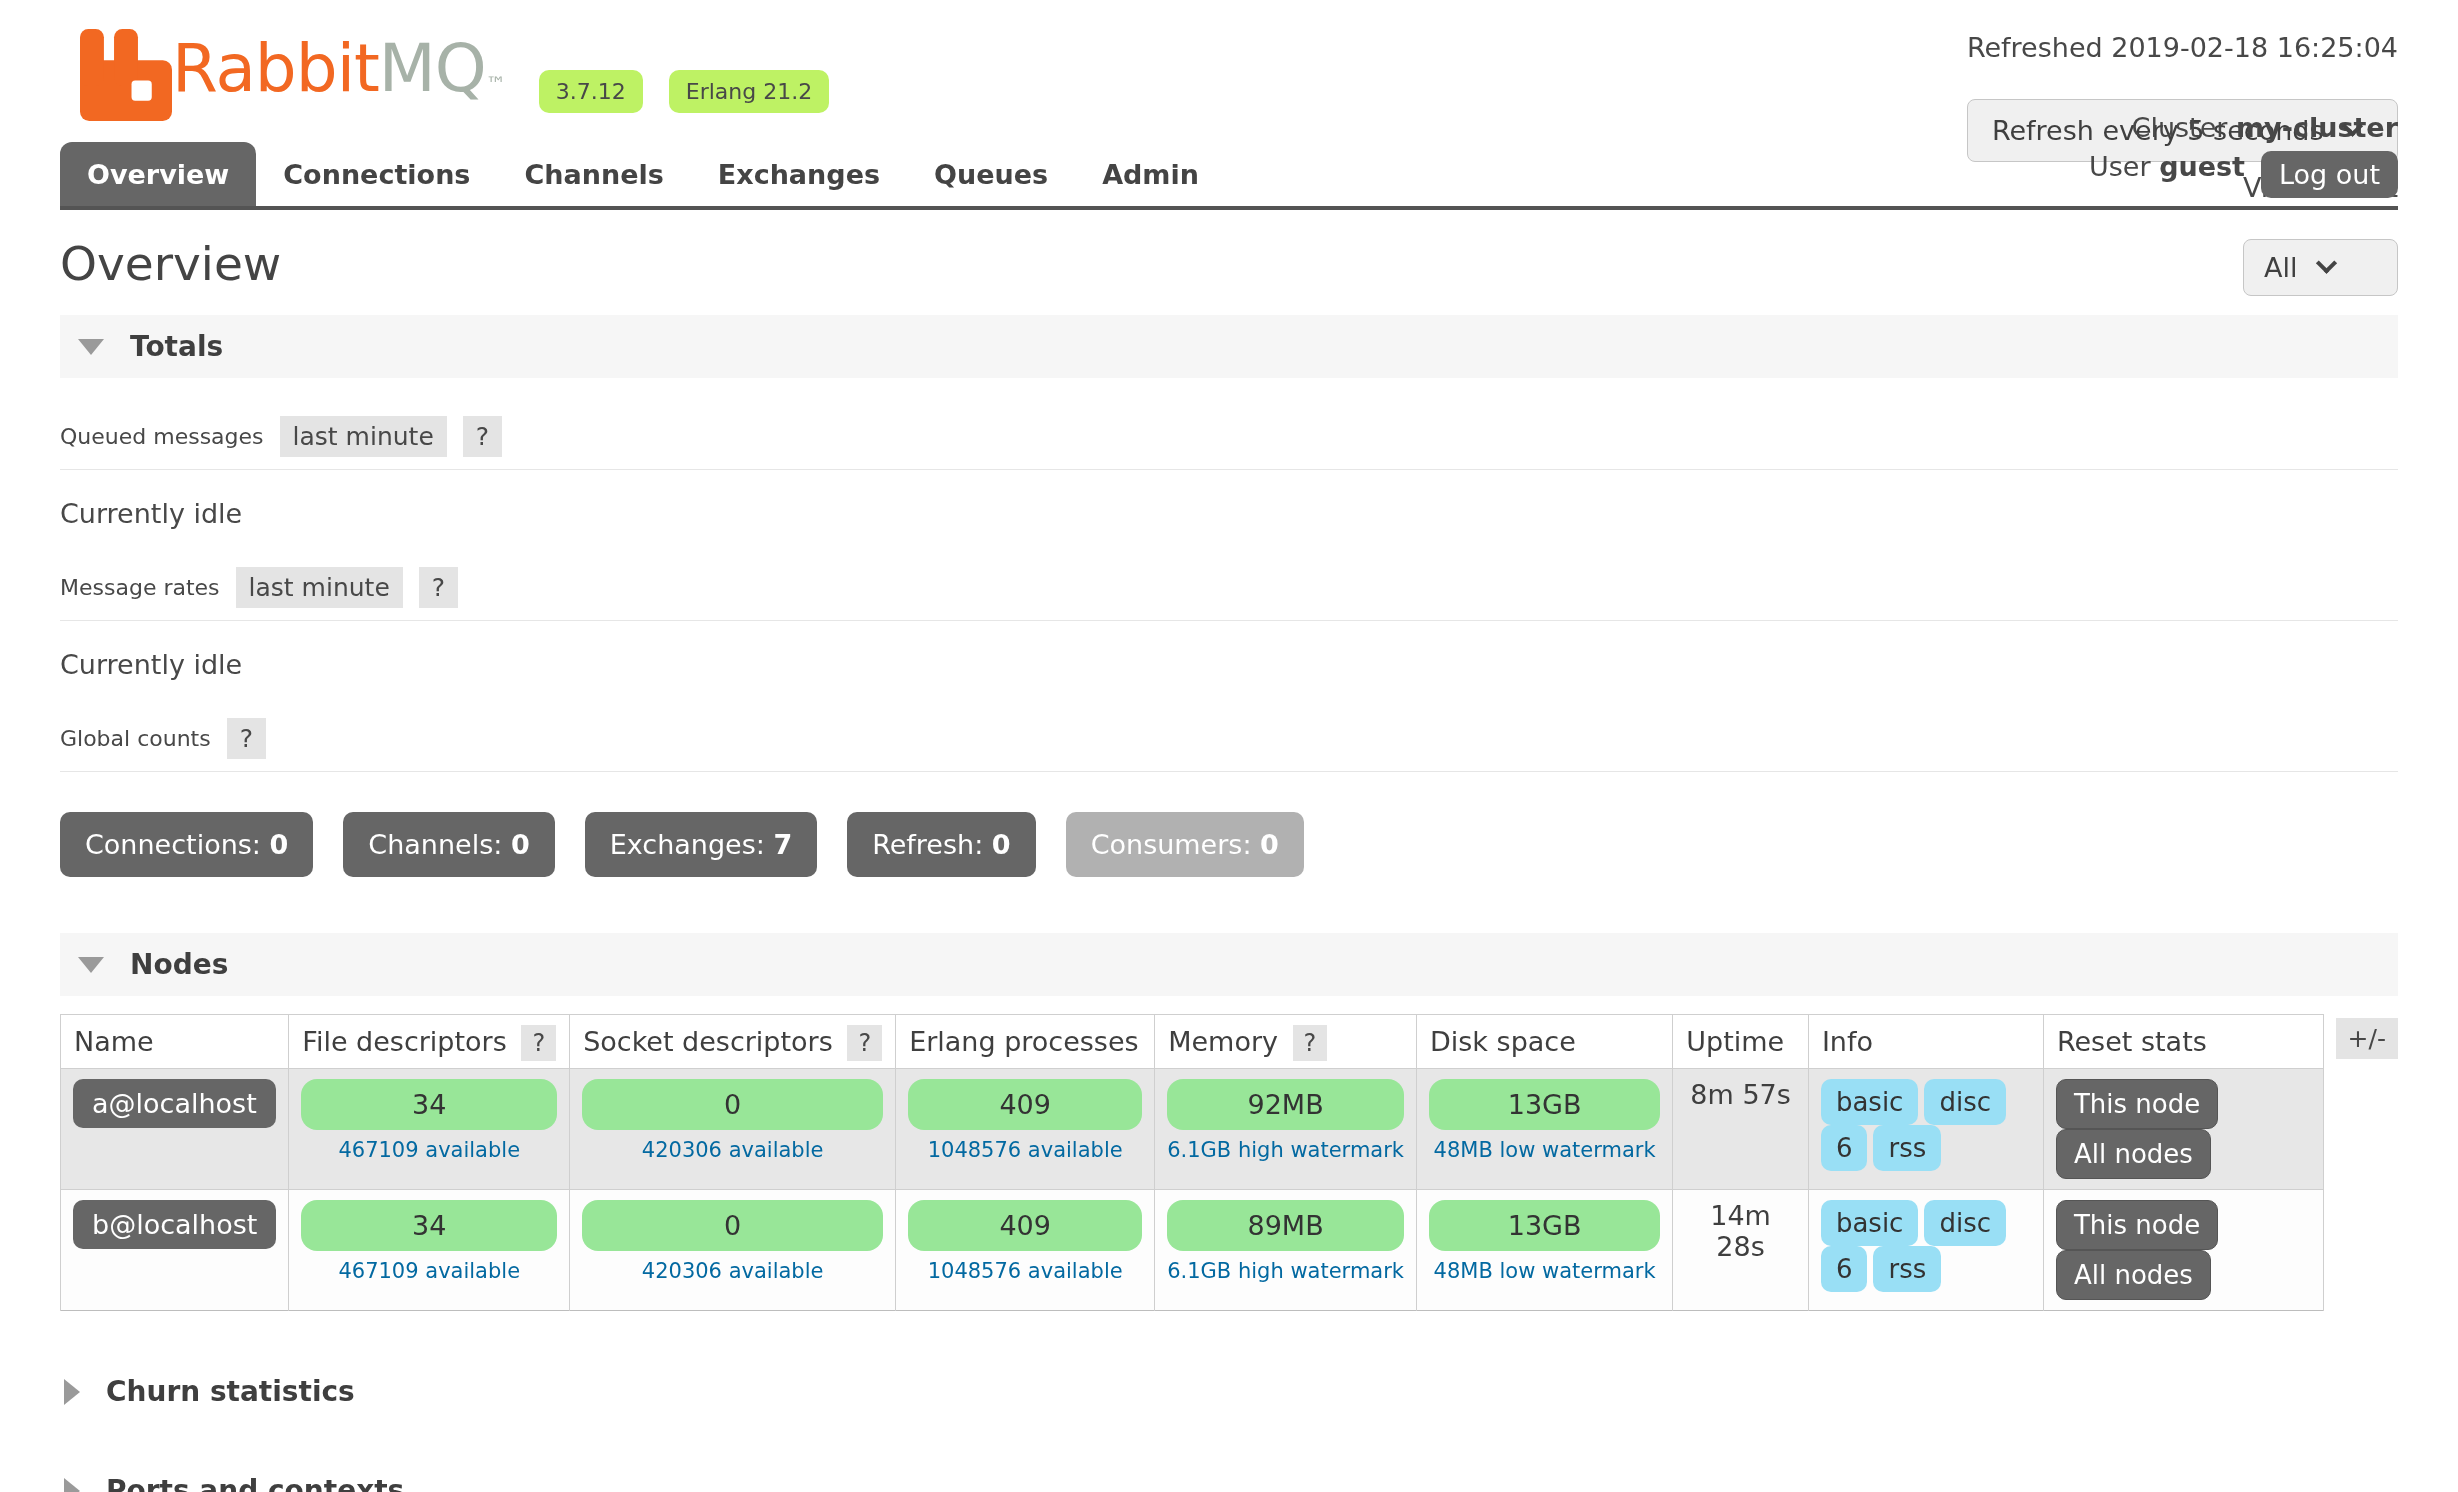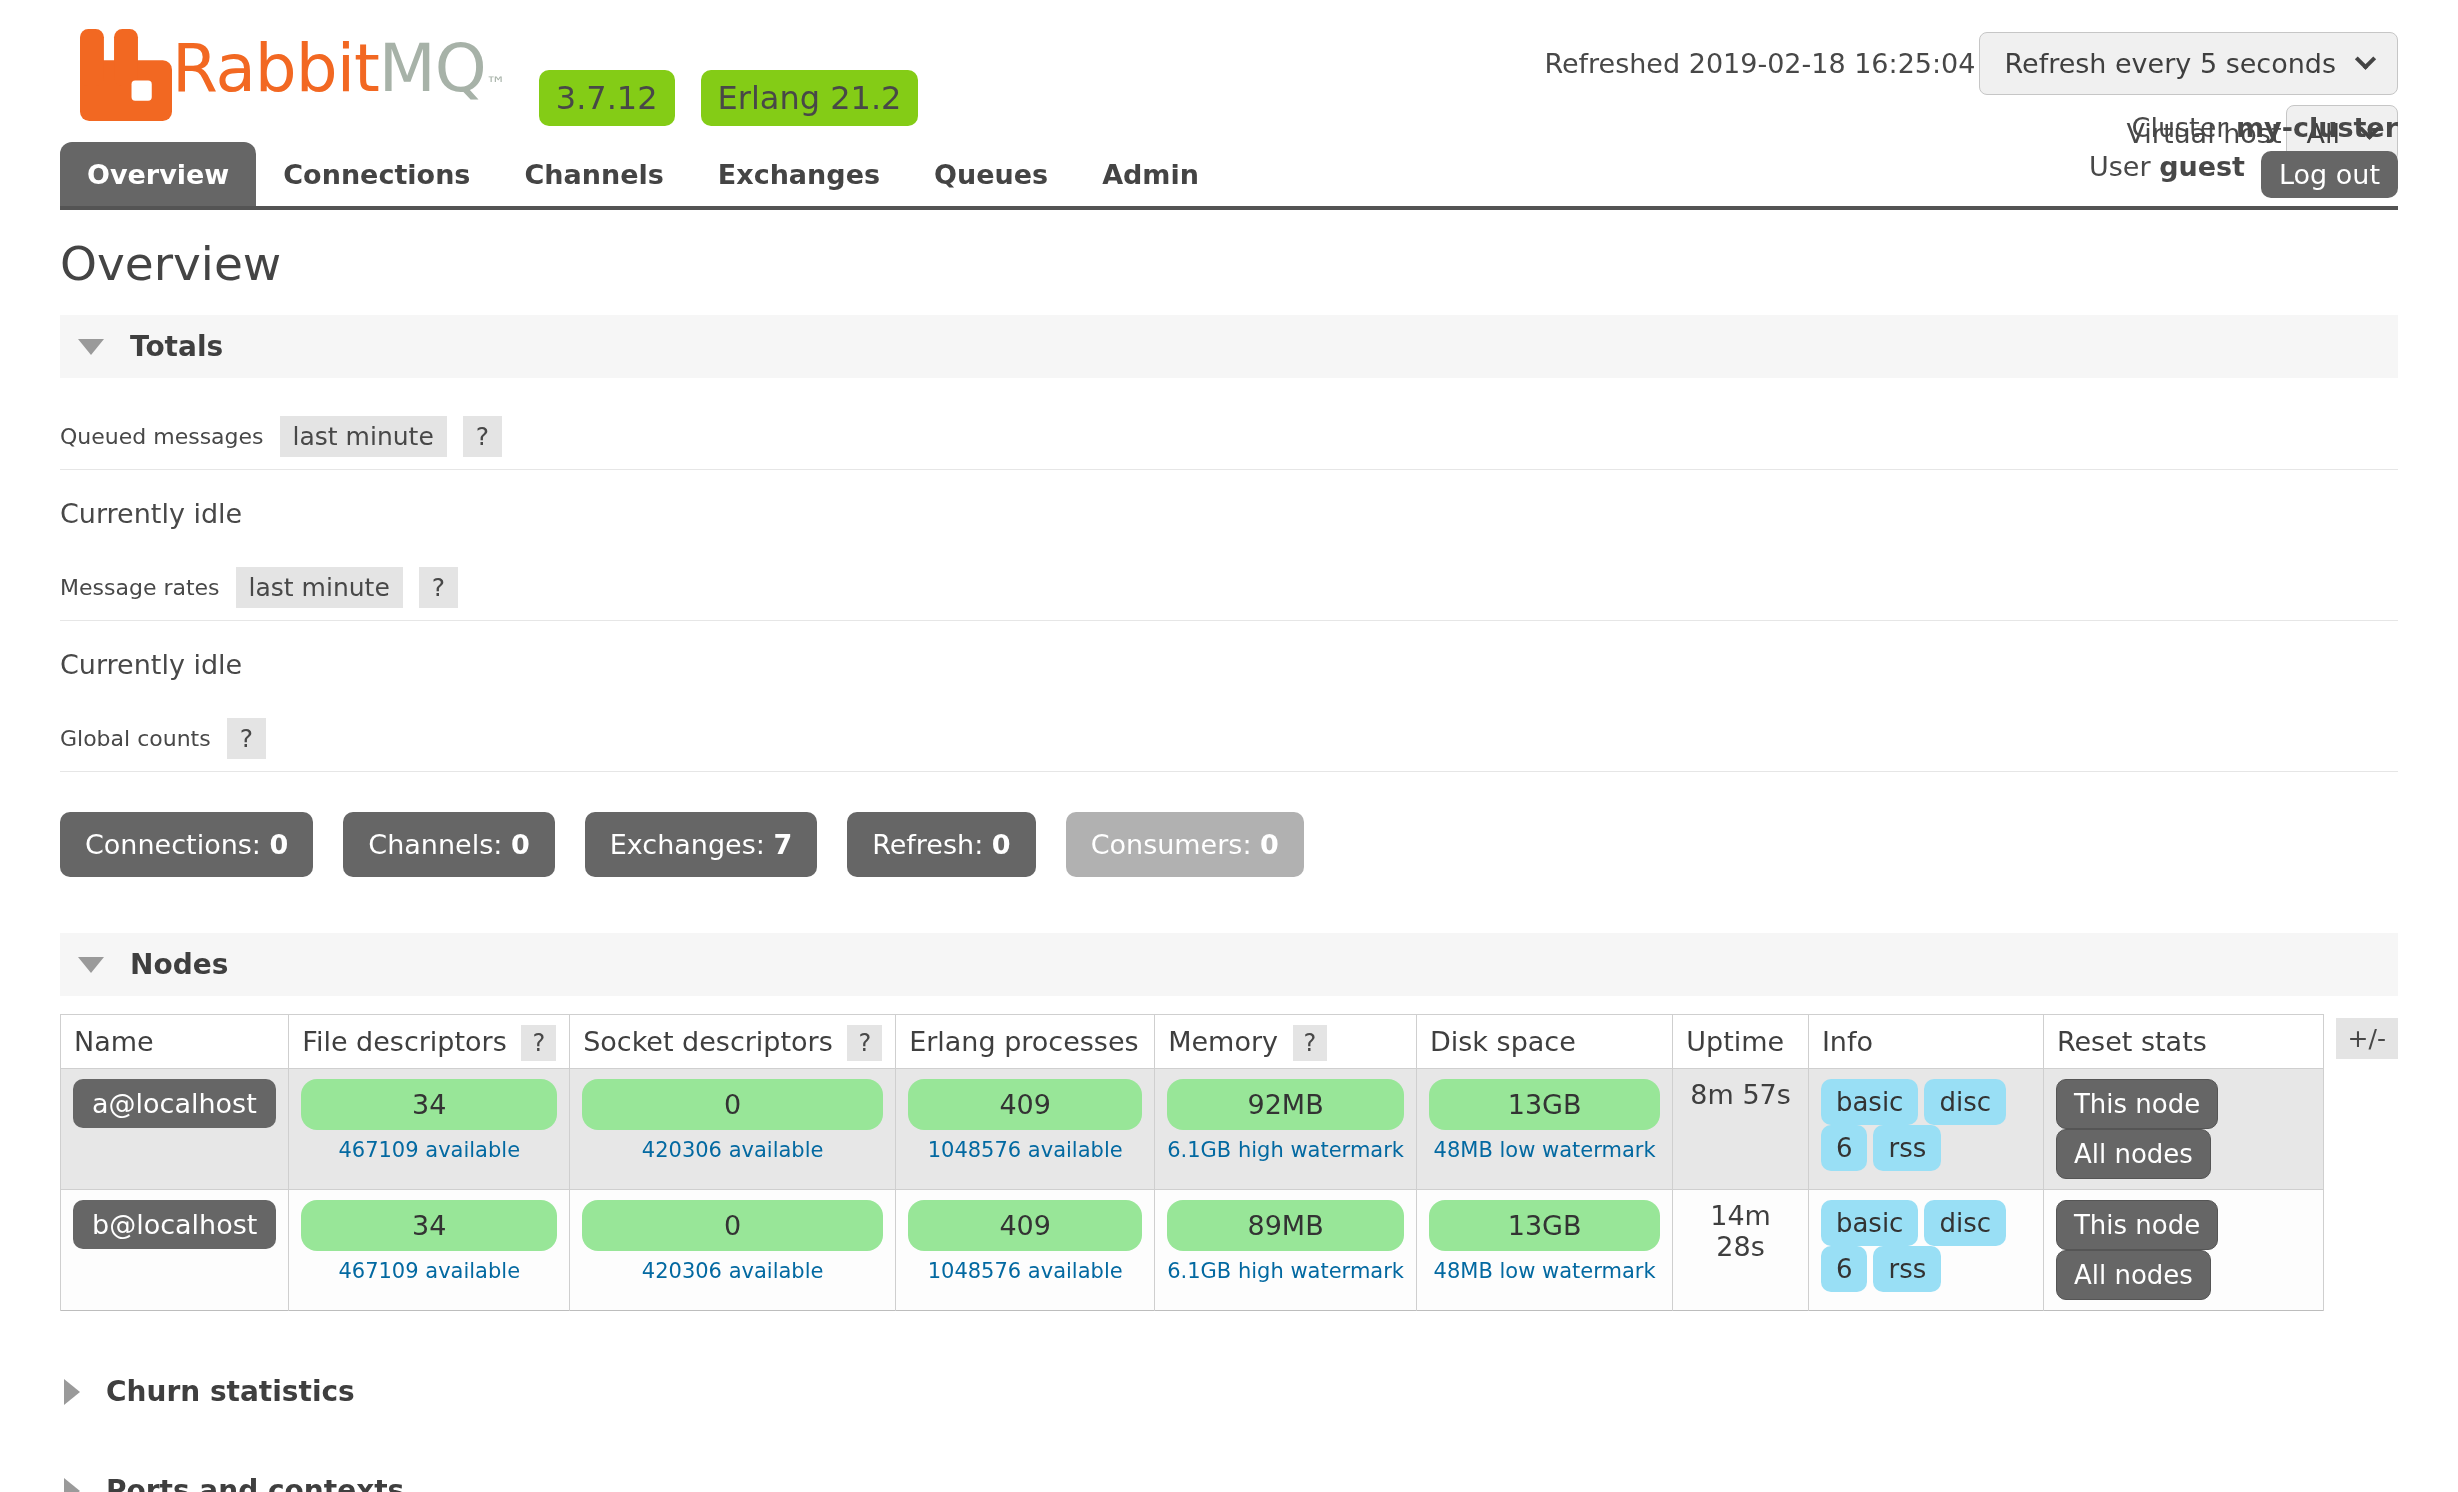--- a/index.html
+++ b/index.html
@@ -15,26 +15,26 @@
   .topbar { display:flex; justify-content:space-between; padding-top:26px; height:170px; }
   .logo-wrap { display:flex; align-items:flex-start; gap:34px; padding-left:20px; }
   .logo { display:flex; align-items:flex-end; cursor:pointer; }
   .logo svg { width:92px; height:92px; }
   .wordmark { font-size:66px; letter-spacing:-1px; line-height:86px; }
   .wordmark .rabbit { color:#f26822; }
   .wordmark .mq { color:#a7b2a8; }
   .wordmark .tm { font-size:20px; color:#a7b2a8; vertical-align:baseline; }
   .ver-badges { display:flex; gap:26px; align-items:center; margin-top:44px; }
   .badge {
-    background:#84cc16; color:#484848; border-radius:10px;
-    padding:9px 17px; font-size:32px; white-space:nowrap;
+    background:#bef264; color:#484848; border-radius:10px;
+    padding:9px 17px; font-size:22px; white-space:nowrap;
   }
 
   .controls { display:flex; flex-direction:column; align-items:flex-end; gap:10px; padding-top:6px; }
-  .ctl-row { display:flex; align-items:center; gap:4px; }
+  .ctl-row { display:flex; gap:36px;flex-direction:column; }
   .selectbox {
     background:#f0f0f0; border:1px solid #c6c6c6; border-radius:8px;
     display:flex; align-items:center; gap:22px; cursor:pointer;
     padding:15px 24px; font-size:27px; color:#3f3f3f;
   }
   .selectbox.small { padding:12px 20px; }
   .chev { width:15px; height:15px; border-right:4px solid #444; border-bottom:4px solid #444;
           transform:rotate(45deg) translate(-3px,-3px); display:inline-block; }
   b, .bold { font-weight:bold; }
 

